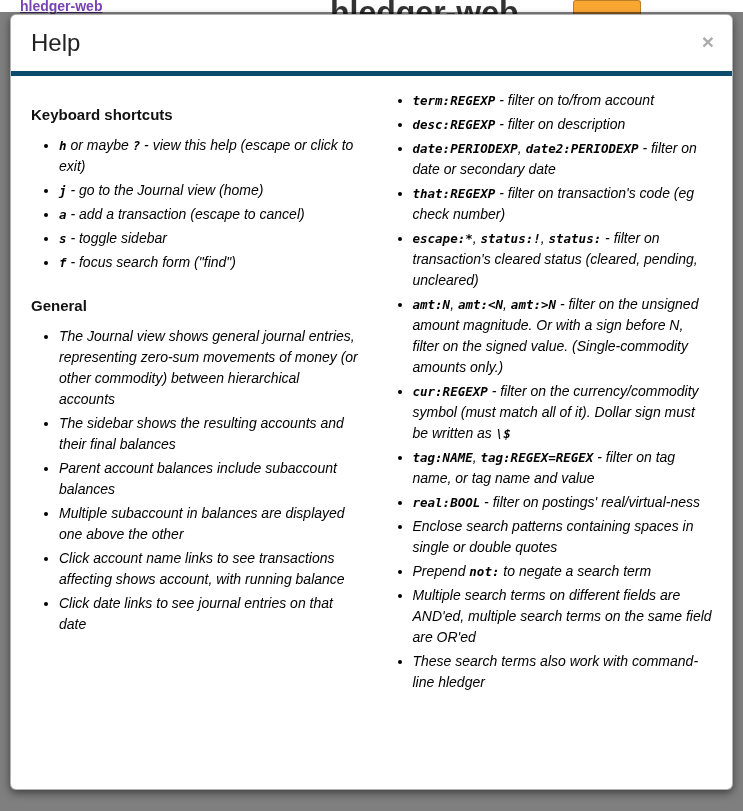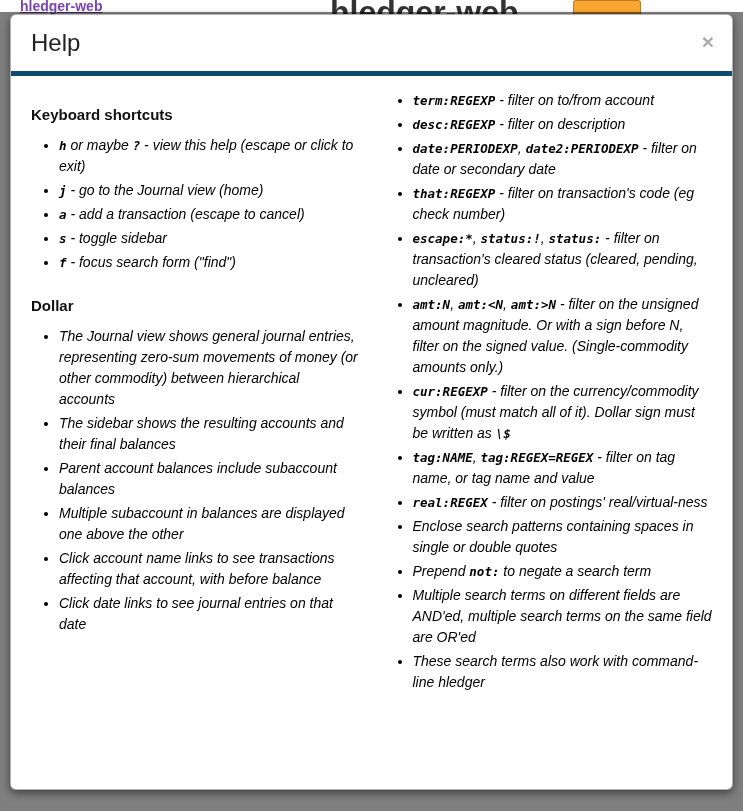--- a/index.html
+++ b/index.html
@@ -132,41 +132,41 @@
   <div class="modal-body">
     <div class="help-col">
         <h3>Keyboard shortcuts</h3>
         <ul>
           <li><code>h</code> or maybe <code>?</code> - view this help (escape or click to exit)</li>
           <li><code>j</code> - go to the Journal view (home)</li>
           <li><code>a</code> - add a transaction (escape to cancel)</li>
           <li><code>s</code> - toggle sidebar</li>
           <li><code>f</code> - focus search form ("find")</li>
         </ul>
-        <h3>Dollar</h3>
+        <h3>General</h3>
         <ul>
           <li>The Journal view shows general journal entries, representing zero-sum movements of money (or other commodity) between hierarchical accounts</li>
           <li>The sidebar shows the resulting accounts and their final balances</li>
           <li>Parent account balances include subaccount balances</li>
           <li>Multiple subaccount in balances are displayed one above the other</li>
-          <li>Click account name links to see transactions affecting that account, with before balance</li>
+          <li>Click account name links to see transactions affecting shows account, with running balance</li>
           <li>Click date links to see journal entries on that date</li>
         </ul>
       </div>
     <div class="help-col">
         <ul>
           <li><code>term:REGEXP</code> - filter on to/from account</li>
           <li><code>desc:REGEXP</code> - filter on description</li>
           <li><code>date:PERIODEXP</code>, <code>date2:PERIODEXP</code> - filter on date or secondary date</li>
           <li><code>that:REGEXP</code> - filter on transaction's code (eg check number)</li>
           <li><code>escape:*</code>, <code>status:!</code>, <code>status:</code> - filter on transaction's cleared status (cleared, pending, uncleared)</li>
           <li><code>amt:N</code>, <code>amt:&lt;N</code>, <code>amt:&gt;N</code> - filter on the unsigned amount magnitude. Or with a sign before N, filter on the signed value. (Single-commodity amounts only.)</li>
           <li><code>cur:REGEXP</code> - filter on the currency/commodity symbol (must match all of it). Dollar sign must be written as <code>\$</code></li>
           <li><code>tag:NAME</code>, <code>tag:REGEX=REGEX</code> - filter on tag name, or tag name and value</li>
-          <li><code>real:REGEX</code> - filter on postings' real/virtual-ness</li>
+          <li><code>real:BOOL</code> - filter on postings' real/virtual-ness</li>
           <li>Enclose search patterns containing spaces in single or double quotes</li>
           <li>Prepend <code>not:</code> to negate a search term</li>
           <li>Multiple search terms on different fields are AND'ed, multiple search terms on the same field are OR'ed</li>
           <li>These search terms also work with command-line hledger</li>
         </ul>
       </div>
   </div>
 </div>
 
 </body></html>

